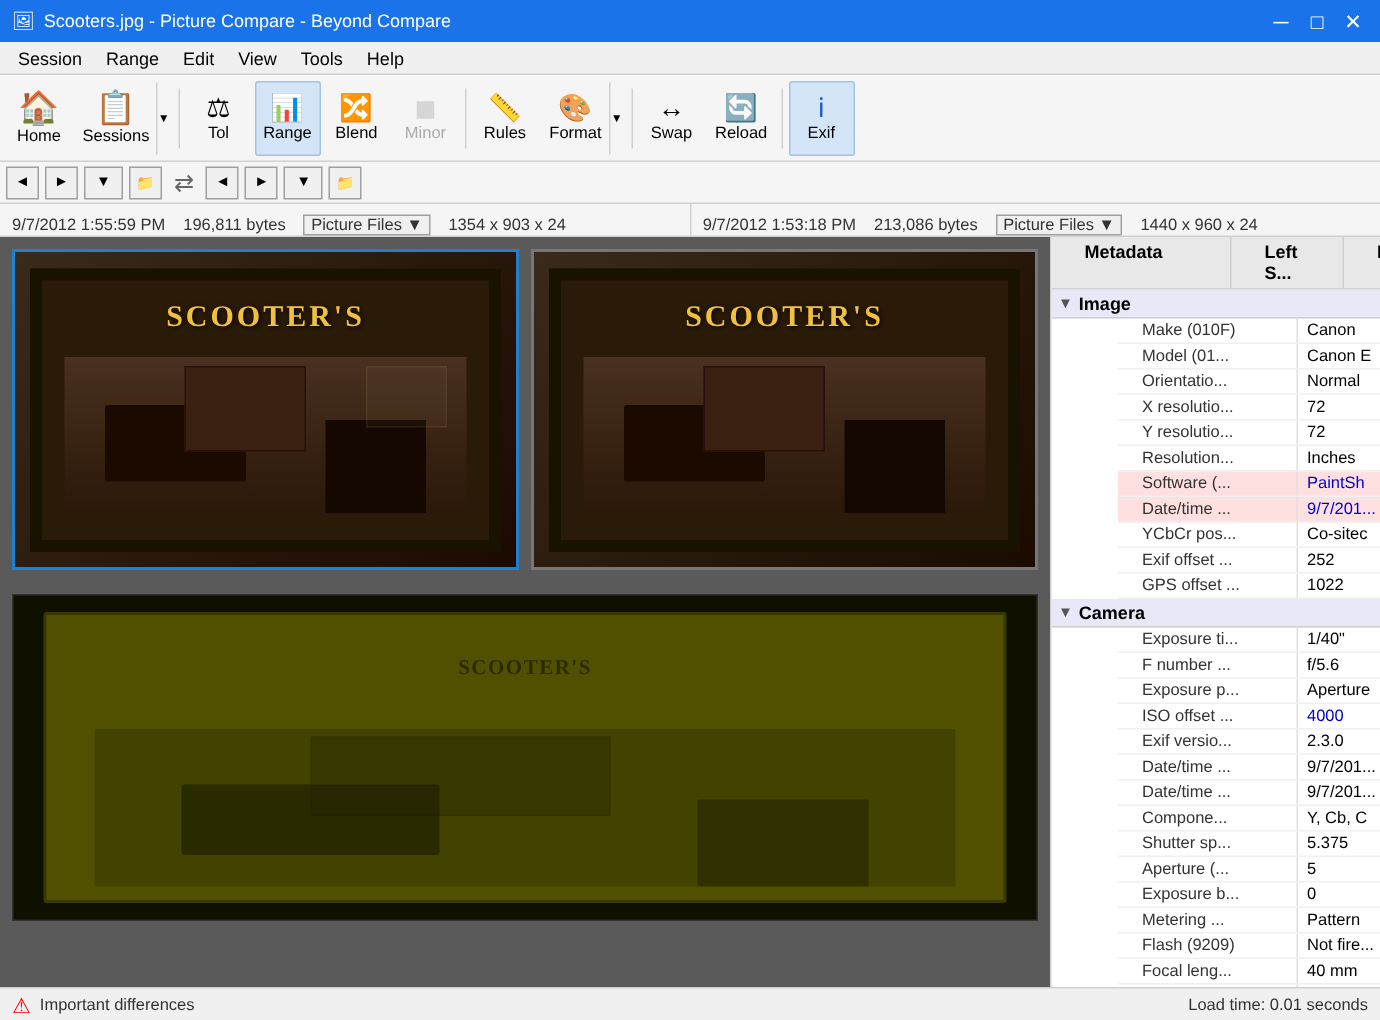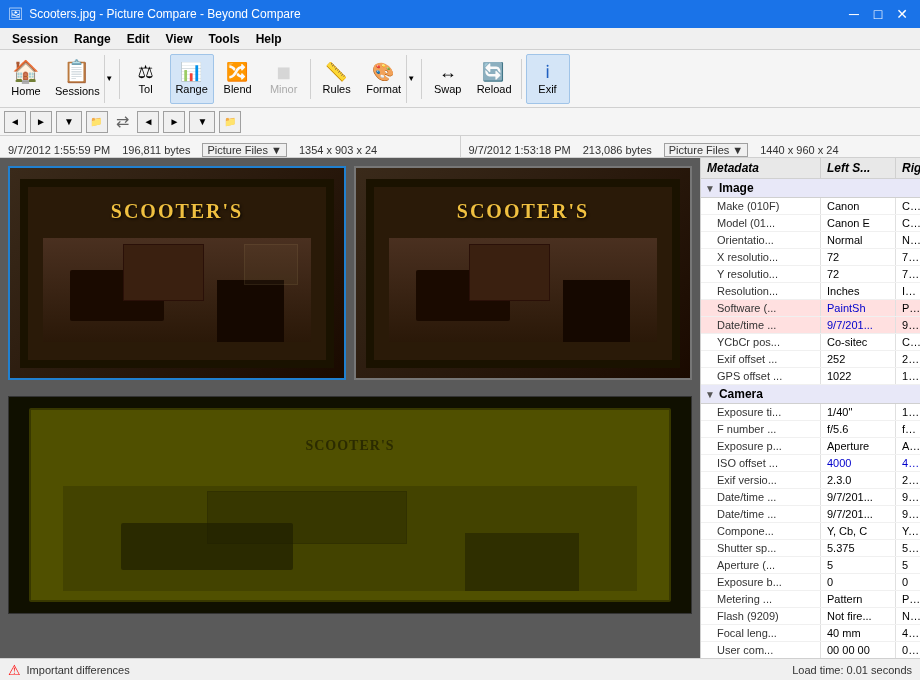--- a/index.html
+++ b/index.html
@@ -26,21 +26,20 @@
       display: flex;
       align-items: center;
       height: 22px;
       padding: 0 4px;
     }
     .menu-item {
       padding: 2px 8px;
       cursor: pointer;
       font-size: 12px;
       color: #000;
-      font-weight: bold;
     }
 
     
     .toolbar {
       background: #f5f5f5;
       border-bottom: 1px solid #d0d0d0;
       display: flex;
       align-items: center;
       padding: 2px 4px;
       height: 58px;
@@ -183,23 +182,22 @@
       flex-direction: column;
     }
     .metadata-header {
       background: #e8e8e8;
       border-bottom: 1px solid #d0d0d0;
       display: flex;
       font-size: 12px;
       font-weight: bold;
     }
     .meta-col {
-      padding: 3px 6px;
+      padding: 3px 22px;
       border-right: 1px solid #d0d0d0;
-      font-style: italic;
     }
     .meta-col-1 { flex: 0 0 120px; }
     .meta-col-2 { flex: 0 0 75px; }
     .meta-col-3 { flex: 1; }
 
     .metadata-scroll {
       overflow-y: auto;
       flex: 1;
     }
     .meta-section-header {
@@ -211,20 +209,21 @@
       font-size: 12px;
       border-bottom: 1px solid #d0d0d0;
       cursor: pointer;
     }
     .meta-section-icon { margin-right: 4px; font-size: 10px; color: #555; }
     .meta-row {
       display: flex;
       align-items: center;
       border-bottom: 1px solid #f0f0f0;
       font-size: 11px;
+      margin-left: 44px;
     }
     .meta-row.highlight { background: #ffe0e0; }
     .meta-row.highlight .meta-val { color: #0000cc; }
     .meta-key {
       flex: 0 0 120px;
       padding: 2px 6px 2px 16px;
       color: #333;
       border-right: 1px solid #e0e0e0;
       white-space: nowrap;
       overflow: hidden;

